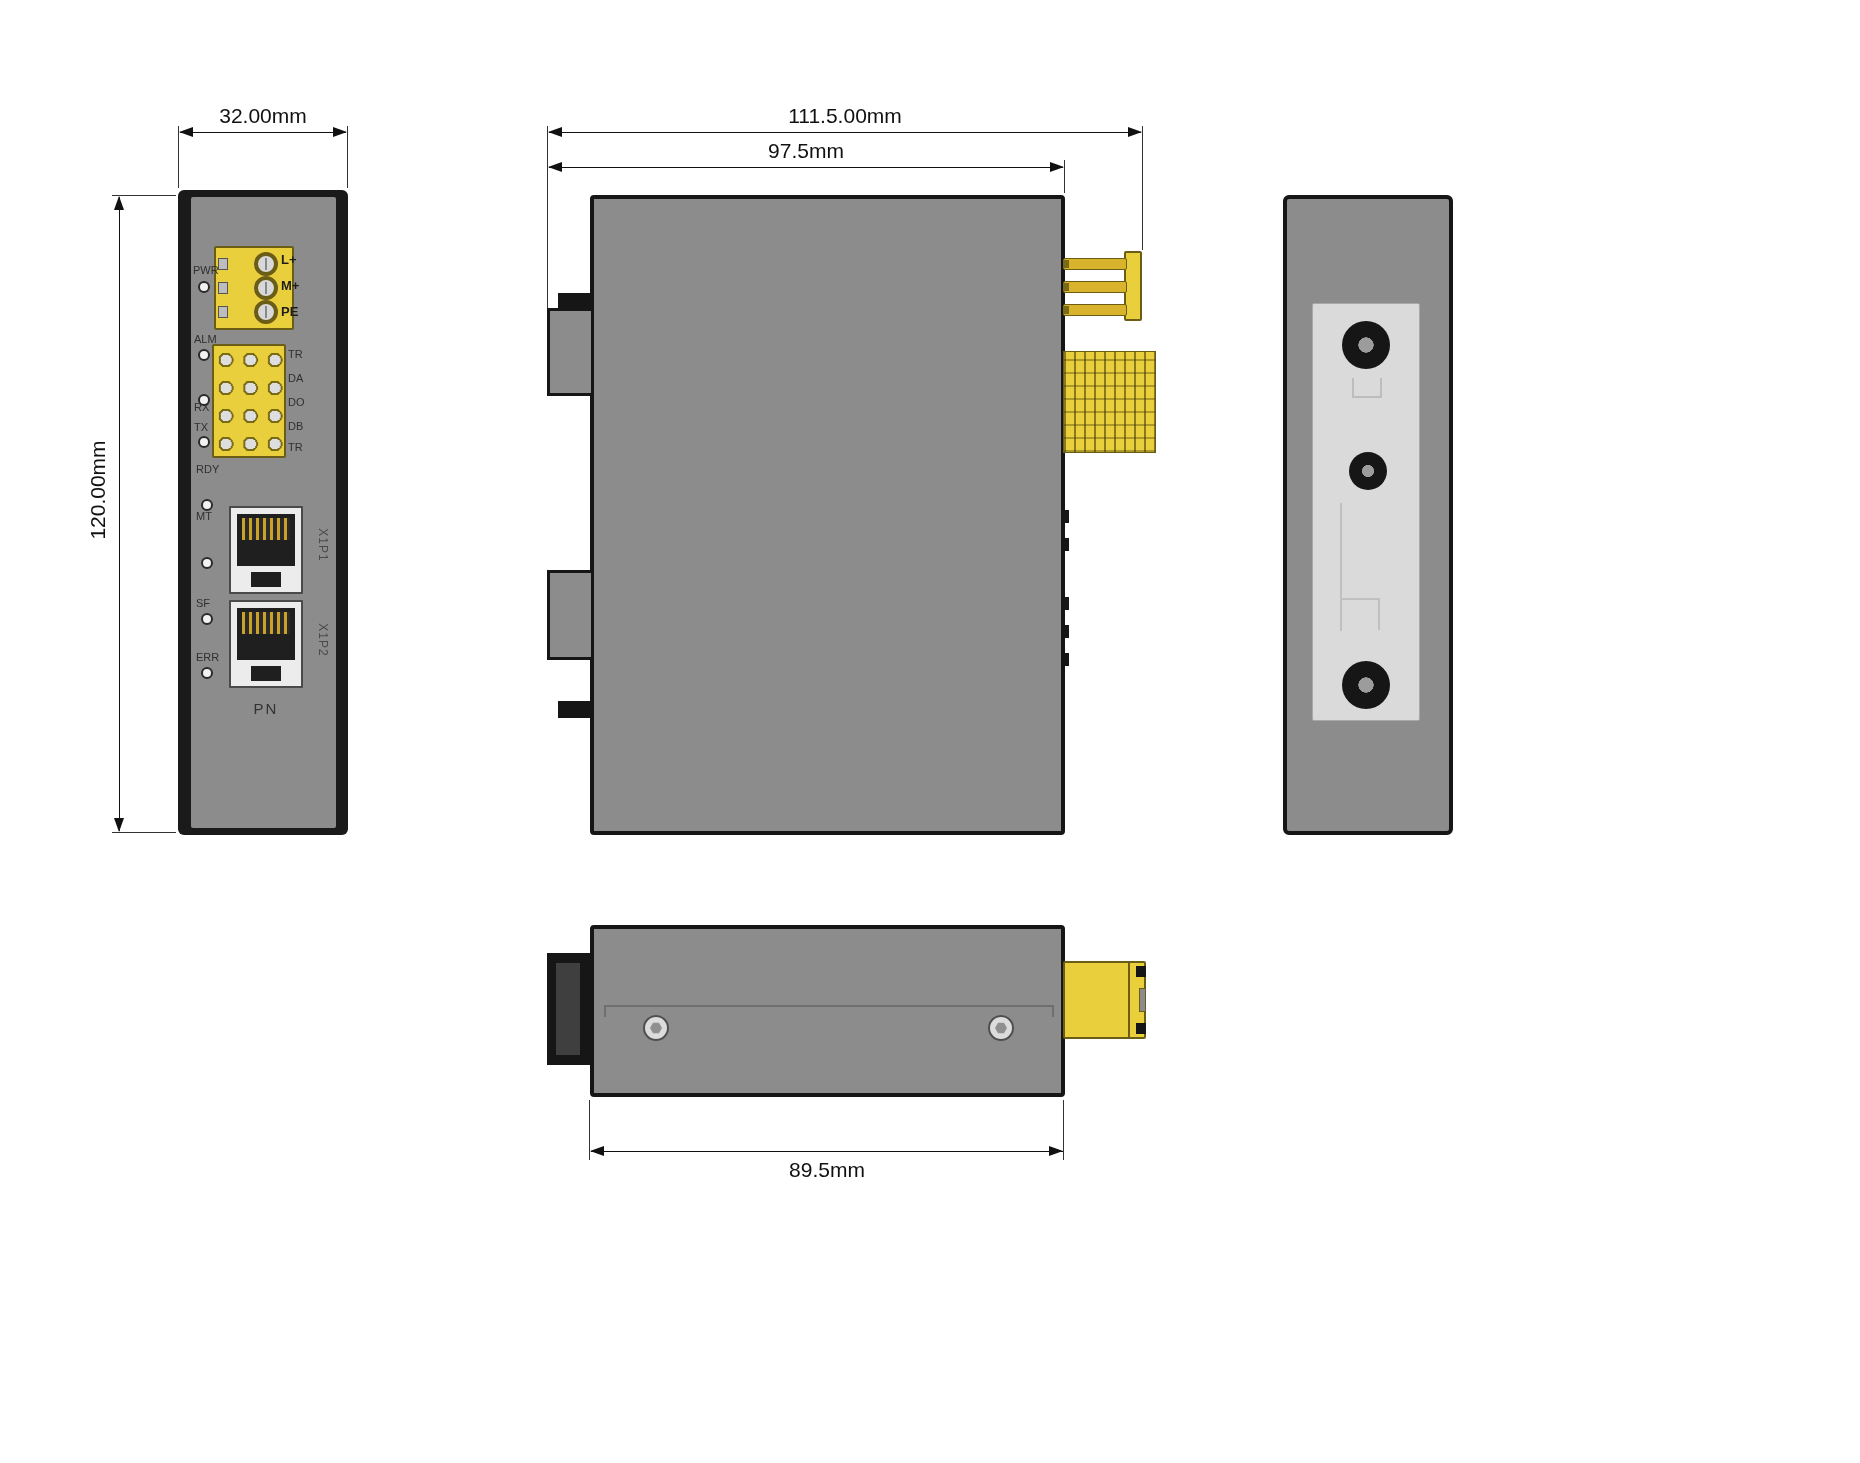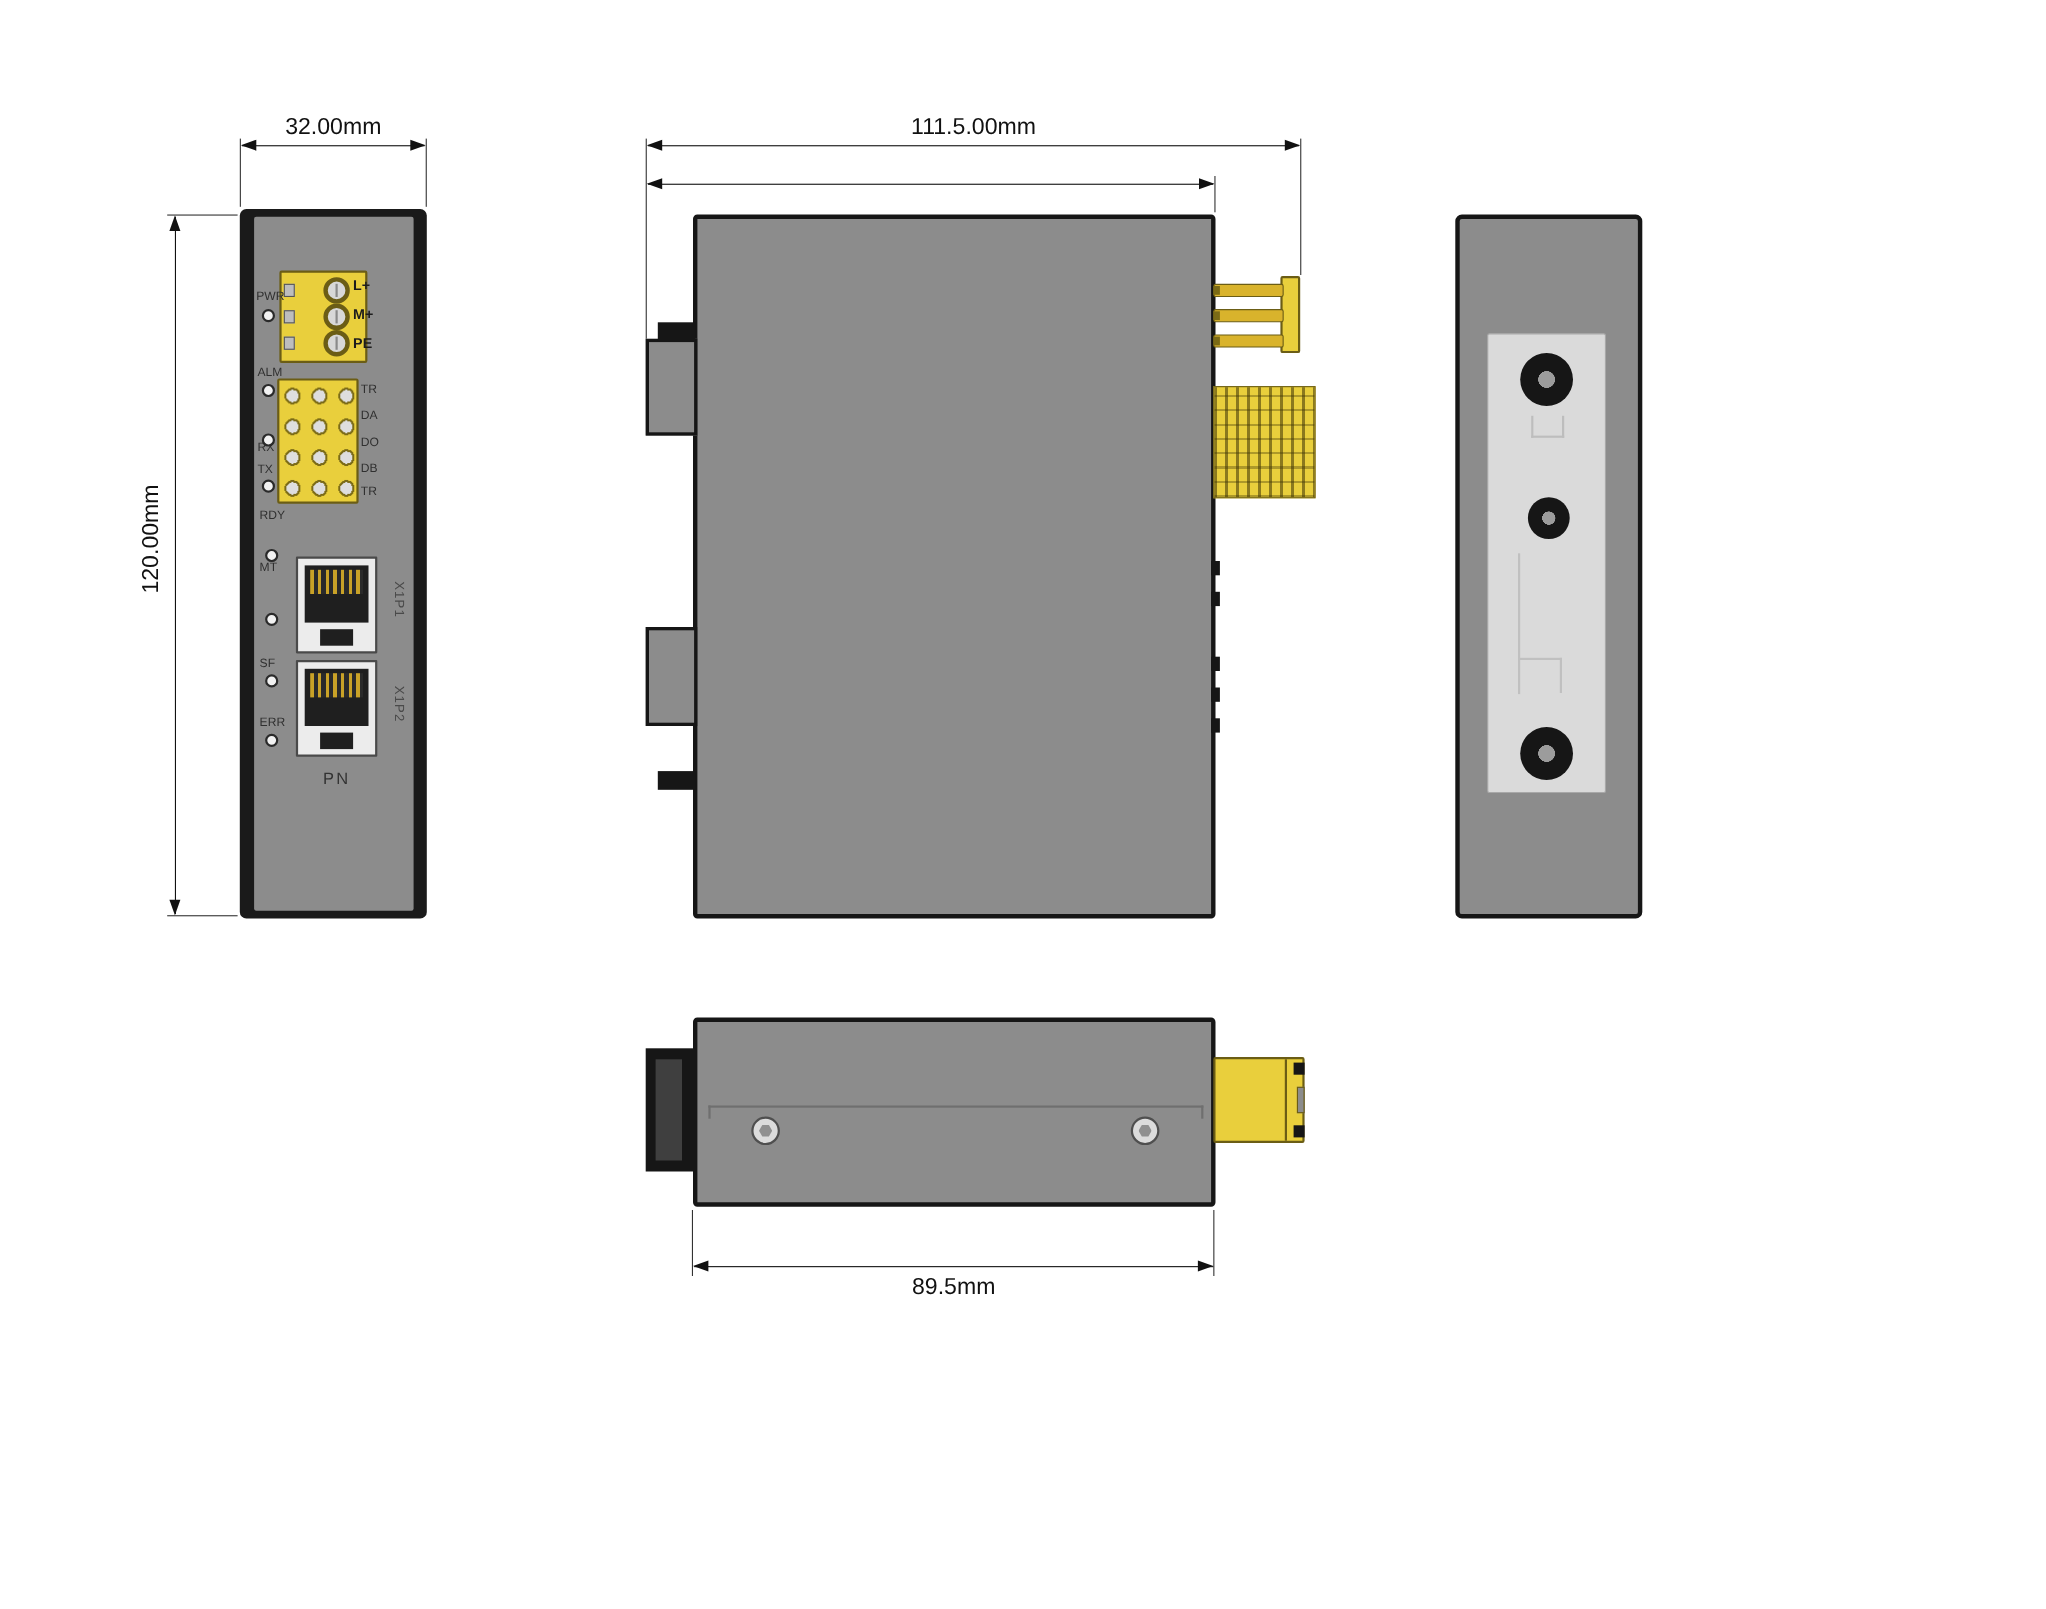--- a/index.html
+++ b/index.html
@@ -1,17 +1,17 @@
 <!DOCTYPE html>
 <html><head>
 <meta charset="utf-8">
 <style>
   html,body{margin:0;padding:0;background:#fff;}
   .canvas{position:relative;width:1675px;height:1463px;background:#ffffff;
-          font-family:"Liberation Sans", sans-serif;overflow:hidden;margin-left:40px;}
+          font-family:"Liberation Sans", sans-serif;overflow:hidden;}
 
   
   .dim-h{position:absolute;height:0;border-top:1.6px solid #111;}
   .dim-v{position:absolute;width:0;border-left:1.6px solid #111;}
   .ext-v{position:absolute;width:0;border-left:1px solid #333;}
   .ext-h{position:absolute;height:0;border-top:1px solid #333;}
   .arr{position:absolute;width:0;height:0;}
   .arr-l{border-top:5.5px solid transparent;border-bottom:5.5px solid transparent;border-right:14px solid #111;}
   .arr-r{border-top:5.5px solid transparent;border-bottom:5.5px solid transparent;border-left:14px solid #111;}
   .arr-u{border-left:5.5px solid transparent;border-right:5.5px solid transparent;border-bottom:14px solid #111;}
@@ -146,20 +146,21 @@
   <div class="port-lbl" style="left:300px;top:633px;">X1P2</div>
   <div class="pn-lbl" style="left:229px;top:700px;width:74px;">PN</div>
 
   <div class="dim-text" style="left:549px;top:104px;width:592px;">111.5.00mm</div>
   <div class="ext-v" style="left:547px;top:126px;height:182px;"></div>
   <div class="ext-v" style="left:1142px;top:126px;height:124px;"></div>
   <div class="dim-h" style="left:549px;top:132px;width:592px;"></div>
   <div class="arr arr-l" style="left:548px;top:127px;"></div>
   <div class="arr arr-r" style="left:1128px;top:127px;"></div>
 
+  <div class="dim-text" style="left:549px;top:139px;width:514px;">97.5mm</div>
   <div class="ext-v" style="left:1064px;top:160px;height:33px;"></div>
   <div class="dim-h" style="left:549px;top:167px;width:514px;"></div>
   <div class="arr arr-l" style="left:548px;top:162px;"></div>
   <div class="arr arr-r" style="left:1050px;top:162px;"></div>
 
   <div class="gray-body" style="left:590px;top:195px;width:475px;height:640px;"></div>
   <div class="gray-tab" style="left:547px;top:308px;width:47px;height:88px;"></div>
   <div class="gray-tab" style="left:547px;top:570px;width:47px;height:90px;"></div>
   <div class="dark-foot" style="left:558px;top:293px;width:34px;height:17px;"></div>
   <div class="dark-foot" style="left:558px;top:701px;width:34px;height:17px;"></div>

